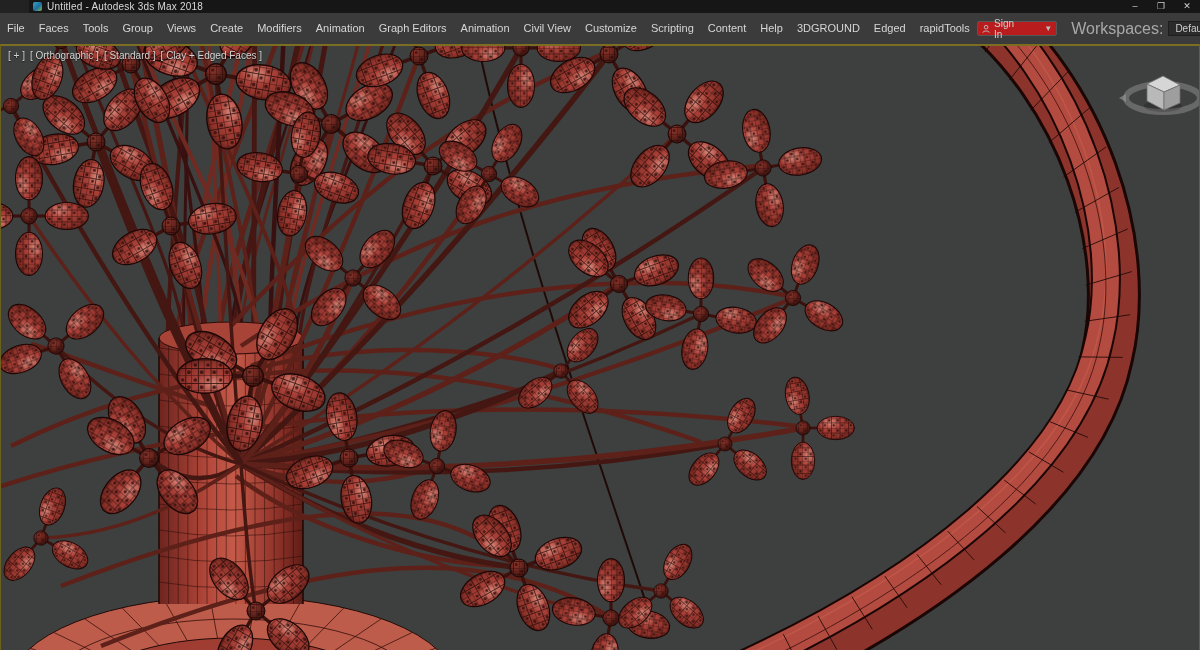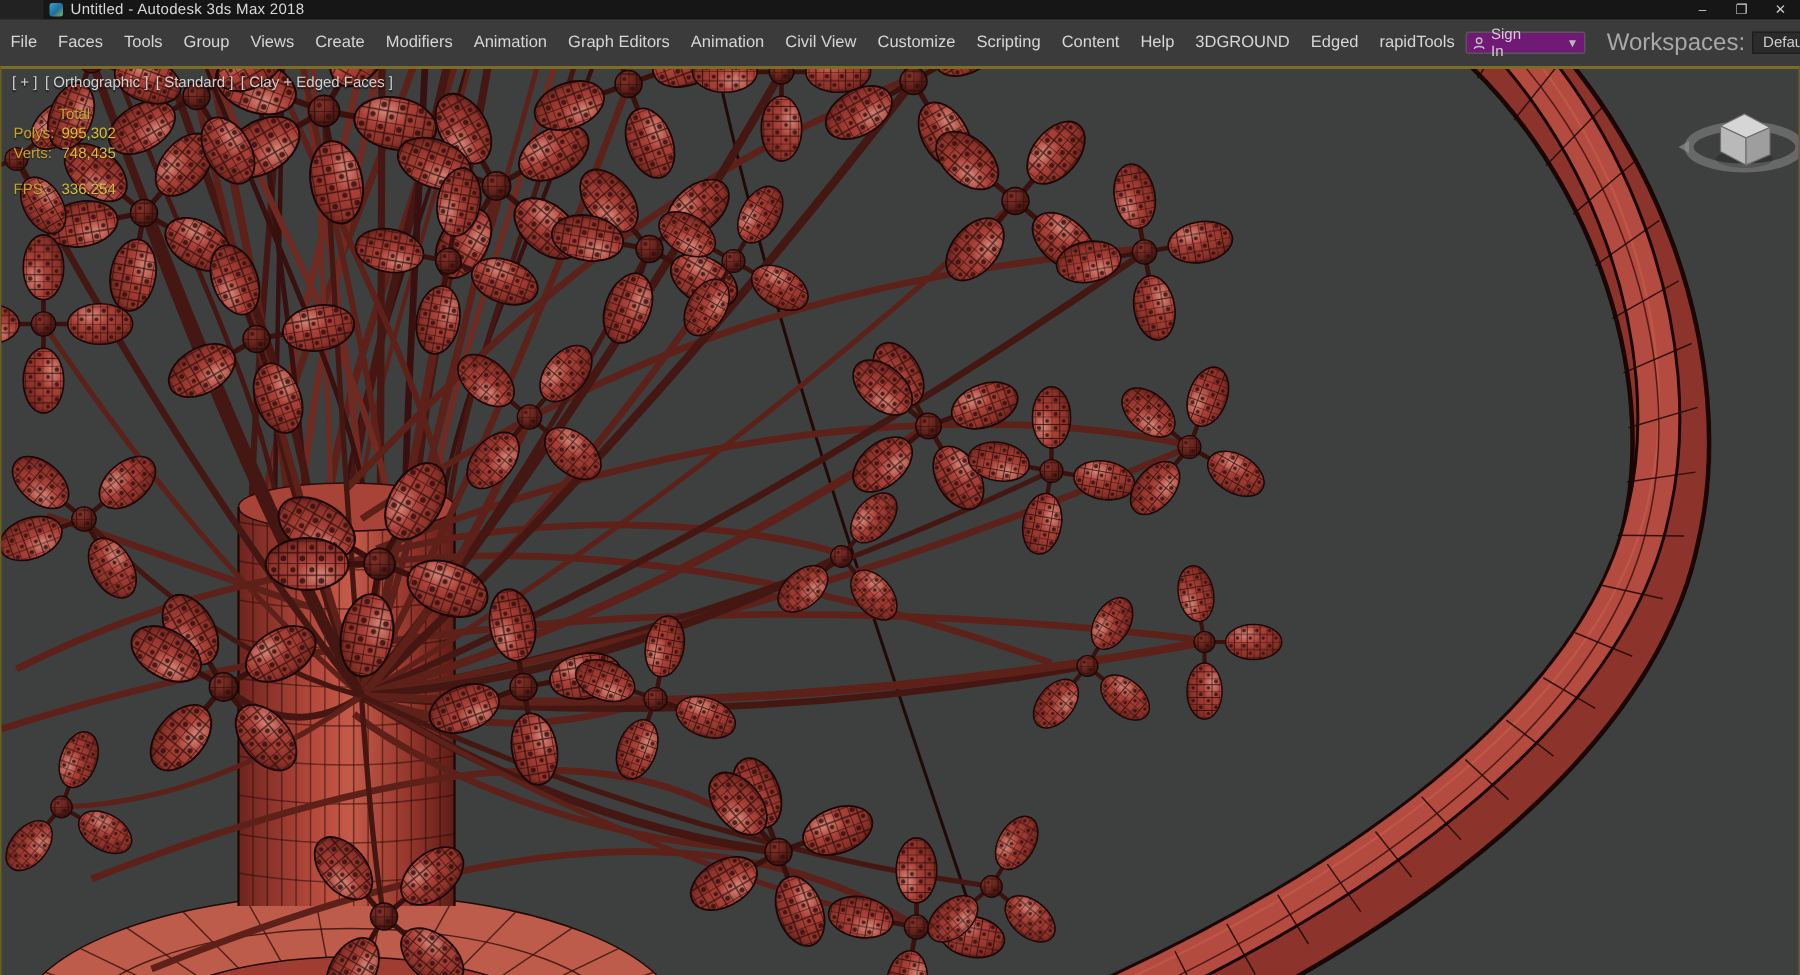--- a/index.html
+++ b/index.html
@@ -7,21 +7,21 @@
   .titlebar{height:13px;background:#161616;display:flex;align-items:center;color:#d9d9d9;
     font-size:10px;line-height:13px;margin-left:29px;}
   .appicon{width:9px;height:9px;margin:0 5px 0 4px;border-radius:2px;
     background:linear-gradient(135deg,#3aa3c4,#1c6fa0 55%,#8ab54a);}
   .titletext{flex:0 0 auto;letter-spacing:.2px;}
   .winbtns{margin-left:auto;display:flex;align-items:center;}
   .winbtn{width:26px;text-align:center;color:#cfcfcf;font-size:9px;cursor:default;}
   .menubar{height:31px;background:#3b3b3b;display:flex;align-items:center;font-size:11px;color:#d6d6d6;}
   .mi{padding:0 7px;line-height:17px;white-space:nowrap;cursor:default;}
   .menuright{margin-left:auto;display:flex;align-items:center;height:17px;}
-  .signin{display:flex;align-items:center;background:#701a75;border:1px solid #565656;border-radius:2px;
+  .signin{display:flex;align-items:center;background:#b91c1c;border:1px solid #565656;border-radius:2px;
     height:13px;padding:0 4px;margin-right:14px;color:#cfcfcf;font-size:10px;}
   .signin .caret{margin-left:22px;font-size:8px;color:#bbb;}
   .wslabel{color:#a8a8a8;font-size:16px;margin-right:5px;}
   .wsbox{background:#2b2b2b;border:1px solid #1e1e1e;color:#cfcfcf;font-size:10px;height:13px;
     line-height:13px;padding:0 6px;width:150px;}
   .viewport{position:relative;height:620px;background:#3e403f;box-sizing:border-box;
     border:1px solid #6b601d;border-top:2px solid #7b6e22;border-bottom:2px solid #7b6e22;}
   .viewport svg{position:absolute;left:0;top:0;width:100%;height:100%;display:block;}
   .vplabel{position:absolute;left:7px;top:4px;display:flex;gap:5px;font-size:10px;color:#d2d2d2;
     text-shadow:0 1px 1px rgba(0,0,0,.6);z-index:5;}
@@ -84,37 +84,20 @@
   </div>
 </div>
 
 <div class="viewport">
   <div class="vplabel">
       <span>[ + ]</span>
       <span>[ Orthographic ]</span>
       <span>[ Standard ]</span>
       <span>[ Clay + Edged Faces ]</span>
     </div>
-  <div class="stats">
-    <div class="trow">Total</div>
-    <div>
-        <div class="srow">
-          <span class="sl">Polys:</span>
-          <span class="sv">995,302</span>
-        </div>
-        <div class="srow">
-          <span class="sl">Verts:</span>
-          <span class="sv">748,435</span>
-        </div>
-      </div>
-    <div class="srow fpsrow">
-      <span class="sl">FPS:</span>
-      <span class="sv">336.254</span>
-    </div>
-  </div>
   <svg id="scene-svg" viewBox="0 0 1198 616" preserveAspectRatio="none">
     <g id="scene">
         <defs>
           <radialGradient id="berryGrad" cx="35%" cy="28%" r="85%">
             <stop offset="0%" stop-color="#d98a7c"></stop>
             <stop offset="35%" stop-color="#aa4038"></stop>
             <stop offset="72%" stop-color="#8c322a"></stop>
             <stop offset="100%" stop-color="#571712"></stop>
           </radialGradient>
           <radialGradient id="knobGrad" cx="35%" cy="30%" r="80%">

